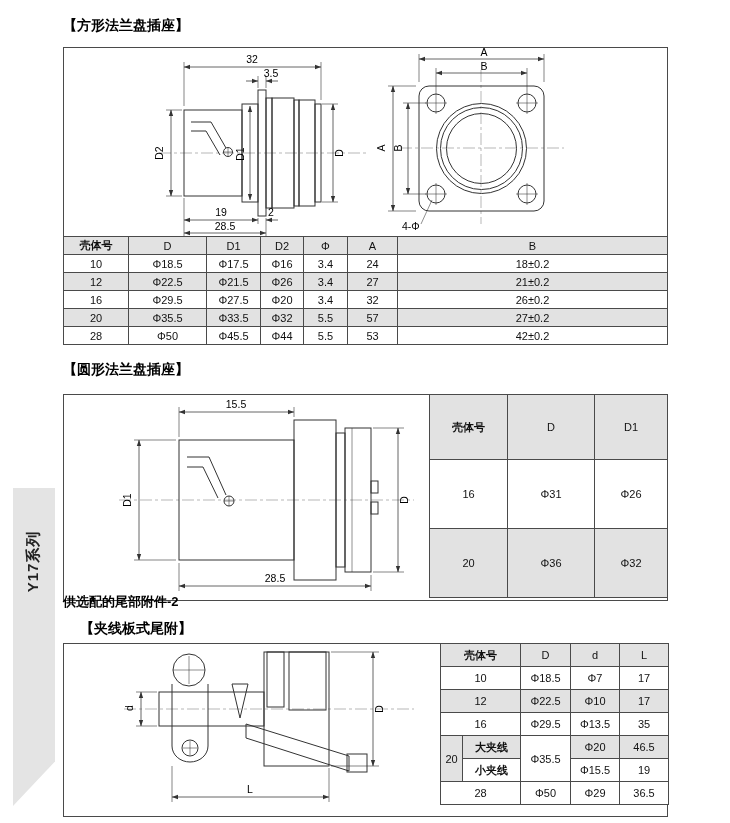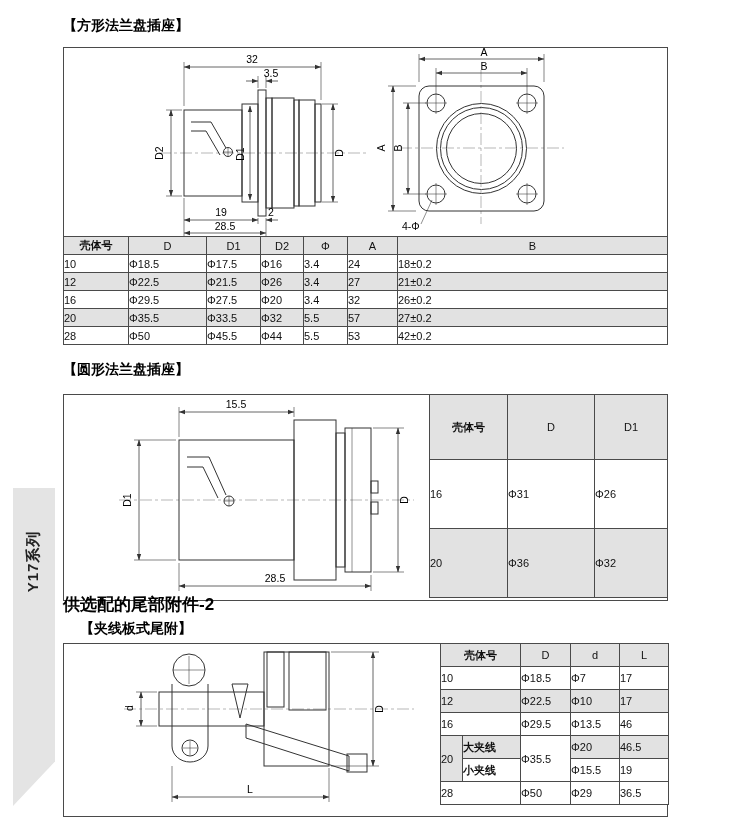--- a/index.html
+++ b/index.html
@@ -2,33 +2,33 @@
 <html><head>
 <meta charset="utf-8">
 <style>
   html,body{margin:0;padding:0}
   body{
     width:730px;height:823px;position:relative;background:#ffffff;
     font-family:"Liberation Sans","DejaVu Sans",sans-serif;color:#111;overflow:hidden;
   }
   .abs{position:absolute}
   .sec-title{font-weight:bold;font-size:14px;color:#000;white-space:nowrap}
-  .big-heading{font-weight:bold;font-size:17px;color:#000;white-space:nowrap}
+  .big-heading{font-weight:bold;font-size:13px;color:#000;white-space:nowrap}
   .box{position:absolute;left:63px;width:603px;border:1px solid #4a4a4a;background:#fff}
   
   .side-tab{
     position:absolute;left:13px;top:488px;width:42px;height:318px;background:#e4e4e4;
     clip-path:polygon(0 0,100% 0,100% 86%,0 100%);
   }
   .side-tab .rot-wrap{position:absolute;top:18px;left:0;width:42px;height:110px;
     display:flex;align-items:center;justify-content:center}
   .side-tab .rot-txt{transform:rotate(-90deg);white-space:nowrap;font-weight:bold;
     font-size:15px;color:#222;letter-spacing:1px}
   
-  table{border-collapse:collapse;table-layout:fixed;font-size:11px;background:#fff}
+  table{border-collapse:collapse;table-layout:fixed;font-size:11px;text-align:center;background:#fff}
   th,td{border:1px solid #4a4a4a;font-weight:normal;padding:0;overflow:hidden;white-space:nowrap}
   .zh{font-weight:bold}
   .gray{background:#e2e2e2}
   .white-cell{background:#ffffff}
   .t1{position:absolute;left:63px;top:236px;width:605px}
   .t1 th,.t1 td{height:17px}
   .t2{position:absolute;top:-1px;right:-1px;width:239px}
   .t2 th{height:64px}
   .t2 td{height:68px}
   .t3{position:absolute;left:376px;top:-1px;width:229px}
@@ -386,21 +386,21 @@
     <tr class="gray">
       <td colspan="2">12</td>
       <td>Φ22.5</td>
       <td>Φ10</td>
       <td>17</td>
     </tr>
     <tr>
       <td colspan="2">16</td>
       <td>Φ29.5</td>
       <td>Φ13.5</td>
-      <td>46</td>
+      <td>35</td>
     </tr>
     <tr class="gray">
       <td rowspan="2">20</td>
       <td class="zh">大夹线</td>
       <td rowspan="2" class="white-cell">Φ35.5</td>
       <td>Φ20</td>
       <td>46.5</td>
     </tr>
     <tr>
       <td class="zh">小夹线</td>

